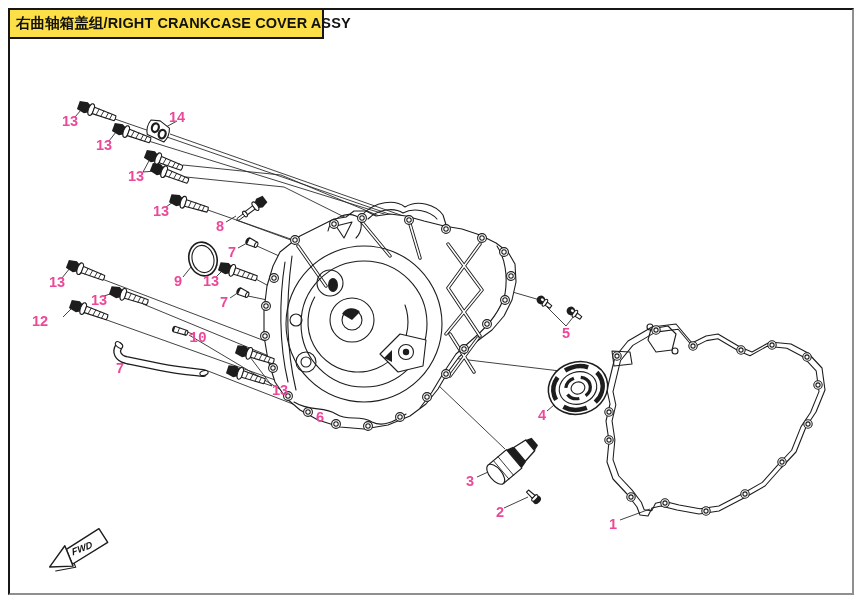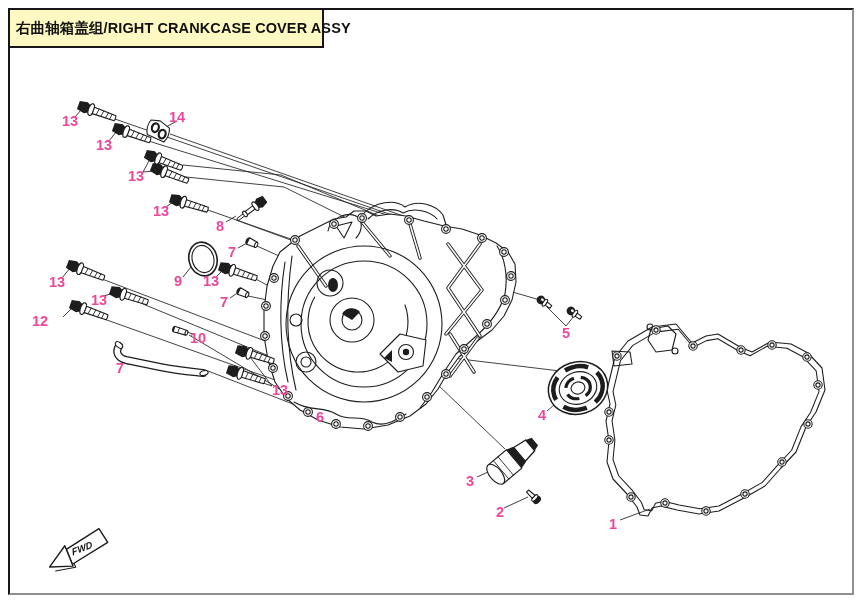--- a/index.html
+++ b/index.html
@@ -1,22 +1,22 @@
 <!DOCTYPE html>
 <html><head>
 <meta charset="utf-8">
 <style>
   html,body{margin:0;padding:0;background:#fff;}
   #stage{position:relative;width:860px;height:600px;background:#fff;overflow:hidden;
          font-family:"Liberation Sans",sans-serif;}
   #frame{position:absolute;left:8px;top:8px;width:842px;height:583px;
          border-top:2px solid #161616;border-left:2px solid #161616;
          border-right:2px solid #8f8f8f;border-bottom:2px solid #8f8f8f;}
-  #titlebox{position:absolute;left:8px;top:8px;width:316px;height:40px;
-            border:2px solid #161616;background:#fef9c3;display:flex;align-items:center;
+  #titlebox{position:absolute;left:8px;top:8px;width:316px;height:31px;
+            border:2px solid #161616;background:#fde047;display:flex;align-items:center;
             padding:0 6px;box-sizing:border-box;}
   #titlebox span{font-size:14.5px;font-weight:bold;color:#111;white-space:nowrap;letter-spacing:0.1px;}
   svg{position:absolute;left:0;top:0;}
   .ln{stroke:#1d1d1d;fill:none;stroke-width:1.1;stroke-linejoin:round;stroke-linecap:round;}
   .lnw{stroke:#1d1d1d;fill:#fff;stroke-width:1.1;stroke-linejoin:round;}
   .fillb{fill:#1d1d1d;stroke:none;}
   .leader{stroke:#2c2c2c;fill:none;stroke-width:0.9;}
   .rib-b{stroke:#1d1d1d;stroke-width:3.4;fill:none;stroke-linecap:round;}
   .rib-w{stroke:#fff;stroke-width:1.6;fill:none;stroke-linecap:round;}
   .callout{position:absolute;transform:translate(-50%,-50%);
@@ -301,21 +301,21 @@
       <div class="callout" style="left: 613px; top: 524px;">1</div>
       <div class="callout" style="left: 500px; top: 512px;">2</div>
       <div class="callout" style="left: 470px; top: 481px;">3</div>
       <div class="callout" style="left: 542px; top: 415px;">4</div>
       <div class="callout" style="left: 566px; top: 333px;">5</div>
       <div class="callout" style="left: 320px; top: 417px;">6</div>
       <div class="callout" style="left: 232px; top: 252px;">7</div>
       <div class="callout" style="left: 224px; top: 302px;">7</div>
       <div class="callout" style="left: 220px; top: 226px;">8</div>
       <div class="callout" style="left: 178px; top: 281px;">9</div>
-      <div class="callout" style="left: 198px; top: 338px;">10</div>
+      <div class="callout" style="left: 198px; top: 338px; font-family: Liberation Mono, monospace;">10</div>
       <div class="callout" style="left: 120px; top: 368px;">7</div>
       <div class="callout" style="left: 40px; top: 321px;">12</div>
       <div class="callout" style="left: 70px; top: 121px;">13</div>
       <div class="callout" style="left: 104px; top: 145px;">13</div>
       <div class="callout" style="left: 136px; top: 176px;">13</div>
       <div class="callout" style="left: 161px; top: 211px;">13</div>
       <div class="callout" style="left: 57px; top: 282px;">13</div>
       <div class="callout" style="left: 99px; top: 300px;">13</div>
       <div class="callout" style="left: 211px; top: 281px;">13</div>
       <div class="callout" style="left: 280px; top: 390px;">13</div>

